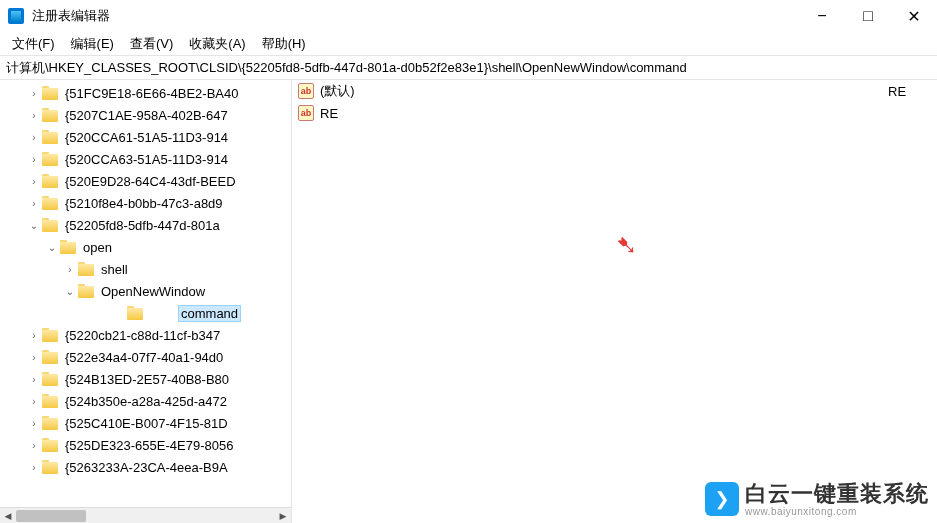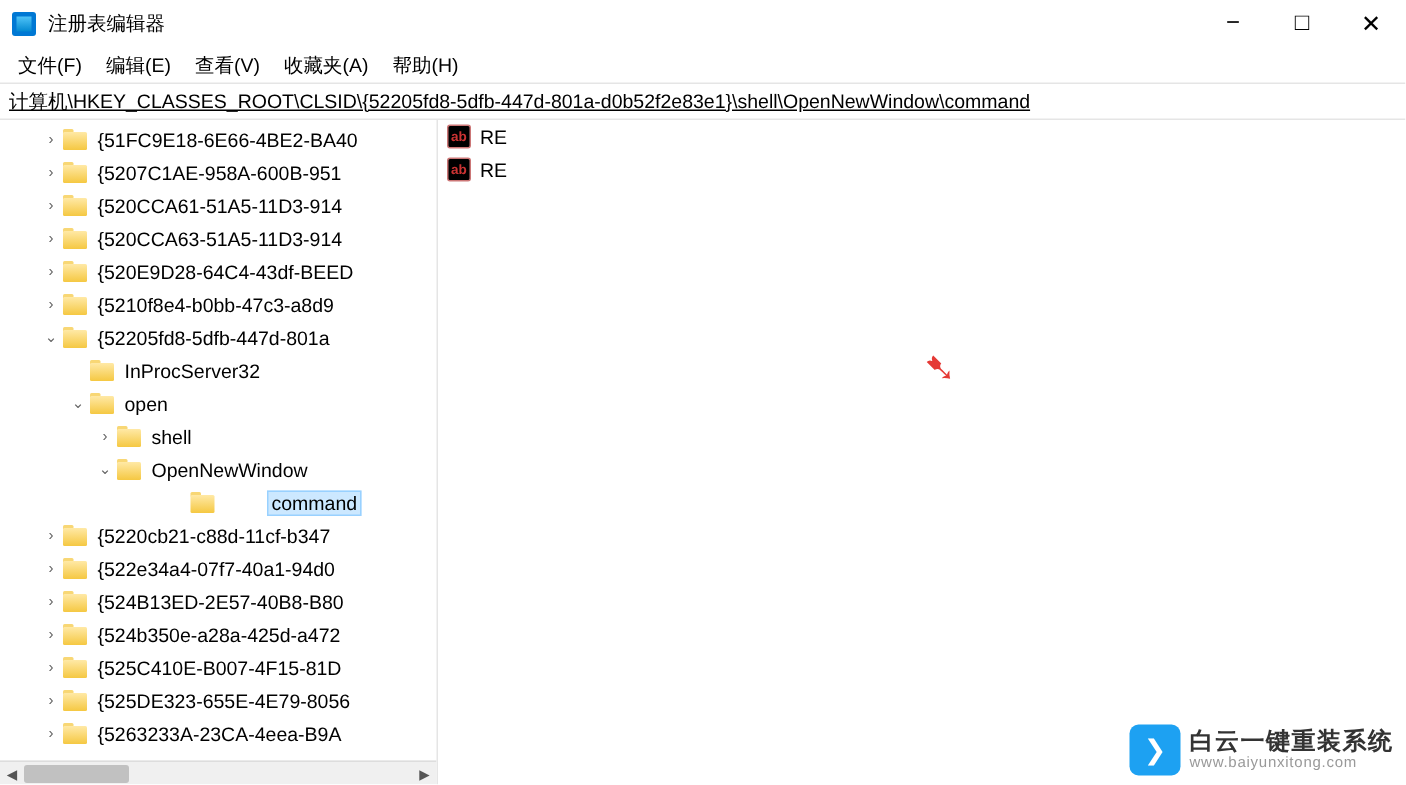--- a/index.html
+++ b/index.html
@@ -5,21 +5,21 @@
 * { margin: 0; padding: 0; box-sizing: border-box; font-family: "Microsoft YaHei", "Segoe UI", sans-serif; }
 body { width: 937px; height: 523px; background: #fff; overflow: hidden; position: relative; }
 .titlebar { height: 32px; display: flex; align-items: center; padding: 0 8px; }
 .titlebar .icon-app { width: 16px; height: 16px; background: #0078d4; border-radius: 2px; margin-right: 8px; position: relative; }
 .titlebar .icon-app::after { content: ""; position: absolute; inset: 3px; background: linear-gradient(#4fc3f7, #0288d1); }
 .titlebar .title { font-size: 13px; color: #000; }
 .winbtns { position: absolute; right: 0; top: 0; display: flex; }
 .winbtn { width: 46px; height: 32px; display: flex; align-items: center; justify-content: center; cursor: pointer; }
 .menubar { height: 24px; display: flex; align-items: flex-end; padding: 0 4px; border-bottom: 1px solid #e5e5e5; }
 .menuitem { padding: 2px 8px; font-size: 13px; cursor: pointer; }
-.addressbar { height: 24px; display: flex; align-items: center; padding: 2px 6px; font-size: 13px; border-bottom: 1px solid #e5e5e5; text-decoration: underline; }
+.addressbar { height: 24px; display: flex; align-items: center; padding: 2px 6px; font-size: 13px; border-bottom: 1px solid #e5e5e5; }
 .content { display: flex; height: calc(100% - 80px); }
 .treepane { width: 292px; border-right: 1px solid #e5e5e5; overflow: hidden; position: relative; }
 .treeinner { padding: 2px 0; }
 .treeitem { display: flex; align-items: center; height: 22px; font-size: 13px; white-space: nowrap; cursor: pointer; }
 .treeitem.selected .label { background: #cce8ff; border: 1px solid #99d1ff; padding: 0 2px; }
 .treeitem .label { padding: 0 3px; }
 .arrow { width: 16px; text-align: center; color: #666; font-size: 10px; }
 .arrow.blank { visibility: hidden; }
 .foldericon { width: 16px; height: 14px; margin-right: 4px; position: relative; }
 .foldericon::before { content: ""; position: absolute; top: 0; left: 0; width: 7px; height: 3px; background: #f8d775; border-radius: 1px 1px 0 0; }
@@ -27,26 +27,26 @@
 .hscroll { position: absolute; bottom: 0; left: 0; right: 0; height: 16px; border-top: 1px solid #ddd; background: #f0f0f0; display: flex; align-items: center; }
 .hscroll-track { flex: 1; height: 16px; position: relative; }
 .hscroll-thumb { position: absolute; left: 0; width: 70px; top: 2px; height: 12px; background: #c1c1c1; border-radius: 2px; }
 .hscroll-btn { width: 16px; height: 16px; display: flex; align-items: center; justify-content: center; font-size: 9px; color: #555; }
 .listpane { flex: 1; position: relative; overflow: hidden; }
 .listheader { display: flex; height: 24px; border-bottom: 1px solid #e5e5e5; font-size: 13px; }
 .listheader .col { padding: 3px 8px; border-right: 1px solid #e5e5e5; }
 .col-name { width: 590px; }
 .col-type { flex: 1; }
 .listrow { display: flex; align-items: center; height: 22px; font-size: 13px; padding-left: 6px; cursor: pointer; }
-.stricon { width: 16px; height: 16px; border: 1px solid #c77; border-radius: 2px; background: #000000; margin-right: 6px; display: flex; align-items: center; justify-content: center; font-size: 9px; color: #c33; font-weight: bold; }
+.stricon { width: 16px; height: 16px; border: 1px solid #c77; border-radius: 2px; background: #fef9c3; margin-right: 6px; display: flex; align-items: center; justify-content: center; font-size: 9px; color: #c33; font-weight: bold; }
 .arrow-annot { position: absolute; left: 324px; top: 150px; font-size: 26px; color: #e53935; transform: rotate(45deg); pointer-events: none; }
 .watermark { position: absolute; right: 8px; bottom: 6px; display: flex; align-items: center; gap: 6px; }
 .wm-icon { width: 34px; height: 34px; background: #1da1f2; border-radius: 6px; display: flex; align-items: center; justify-content: center; color: #fff; font-size: 18px; }
 .wm-text { display: flex; flex-direction: column; line-height: 1.1; }
-.wm-text .cn { font-size: 16px; font-weight: 600; color: #333; letter-spacing: 1px; }
+.wm-text .cn { font-size: 22px; font-weight: 600; color: #333; letter-spacing: 1px; }
 .wm-text .url { font-size: 10px; color: #999; letter-spacing: 0.5px; }
 </style>
 </head>
 <body>
 
 <div class="titlebar">
   <span class="icon-app"></span>
   <span class="title">注册表编辑器</span>
   <div class="winbtns">
     <div class="winbtn">−</div>
@@ -71,21 +71,21 @@
   <div class="treepane">
     <div class="treeinner" id="tree">
         <div class="treeitem" style="padding-left: 26px;">
           <span class="arrow">›</span>
           <span class="foldericon"></span>
           <span class="label">{51FC9E18-6E66-4BE2-BA40</span>
         </div>
         <div class="treeitem" style="padding-left: 26px;">
           <span class="arrow">›</span>
           <span class="foldericon"></span>
-          <span class="label">{5207C1AE-958A-600B-951</span>
+          <span class="label">{5207C1AE-958A-402B-647</span>
         </div>
         <div class="treeitem" style="padding-left: 26px;">
           <span class="arrow">›</span>
           <span class="foldericon"></span>
           <span class="label">{520CCA61-51A5-11D3-914</span>
         </div>
         <div class="treeitem" style="padding-left: 26px;">
           <span class="arrow">›</span>
           <span class="foldericon"></span>
           <span class="label">{520CCA63-51A5-11D3-914</span>
@@ -97,25 +97,20 @@
         </div>
         <div class="treeitem" style="padding-left: 26px;">
           <span class="arrow">›</span>
           <span class="foldericon"></span>
           <span class="label">{5210f8e4-b0bb-47c3-a8d9</span>
         </div>
         <div class="treeitem" style="padding-left: 26px;">
           <span class="arrow">⌄</span>
           <span class="foldericon"></span>
           <span class="label">{52205fd8-5dfb-447d-801a</span>
-        </div>
-        <div class="treeitem" style="padding-left: 44px;">
-          <span class="arrow blank">›</span>
-          <span class="foldericon"></span>
-          <span class="label">InProcServer32</span>
         </div>
         <div class="treeitem" style="padding-left: 44px;">
           <span class="arrow">⌄</span>
           <span class="foldericon"></span>
           <span class="label">open</span>
         </div>
         <div class="treeitem" style="padding-left: 62px;">
           <span class="arrow">›</span>
           <span class="foldericon"></span>
           <span class="label">shell</span>
@@ -171,20 +166,21 @@
       <div class="hscroll-track">
           <div class="hscroll-thumb"></div>
         </div>
       <div class="hscroll-btn">▶</div>
     </div>
   </div>
   <div class="listpane">
     <div id="rows">
         <div class="listrow">
           <span class="stricon">ab</span>
+          <span class="col-name" style="width: 568px;">(默认)</span>
           <span>RE</span>
         </div>
         <div class="listrow">
           <span class="stricon">ab</span>
           <span>RE</span>
         </div>
       </div>
     <div class="arrow-annot">➸</div>
   </div>
 </div>

